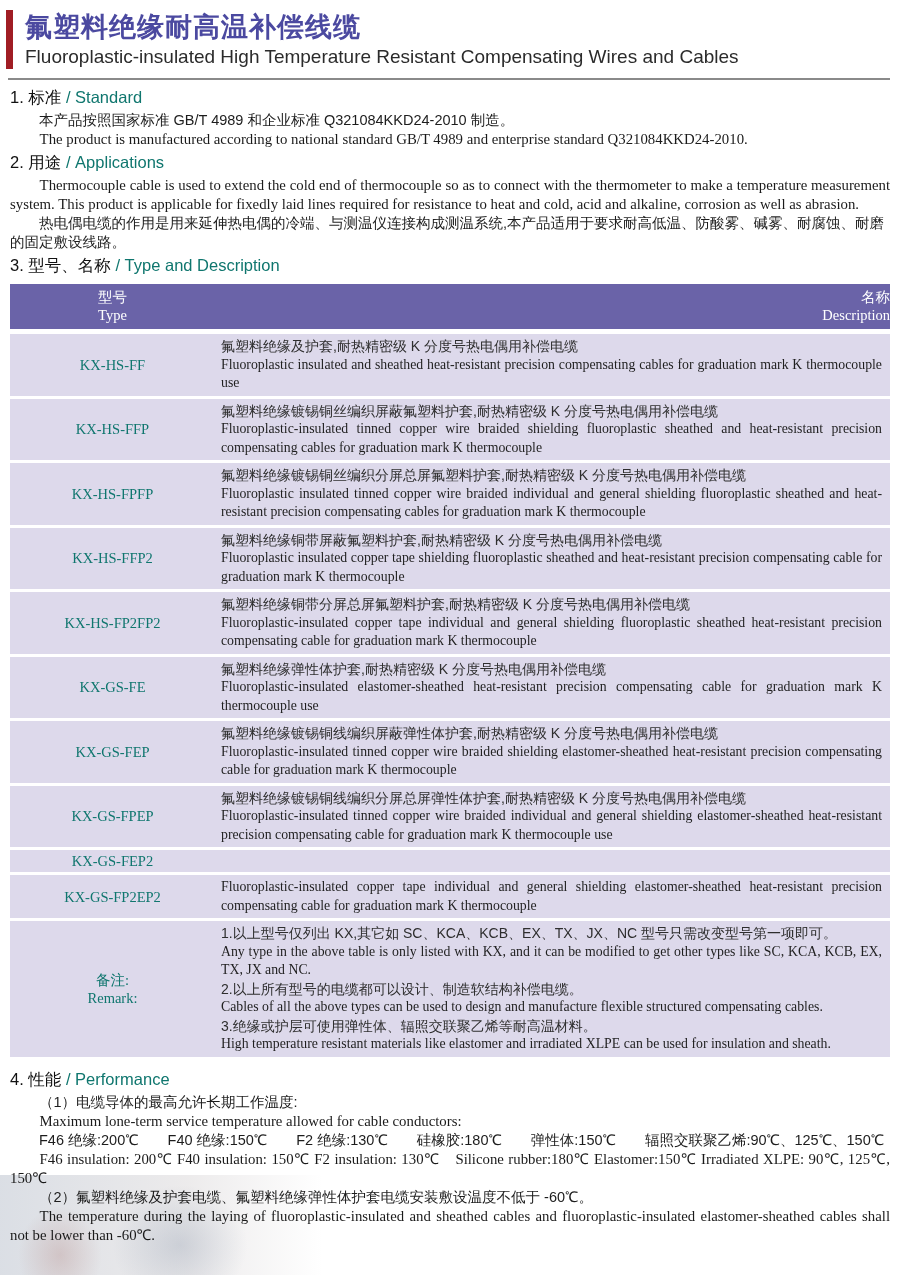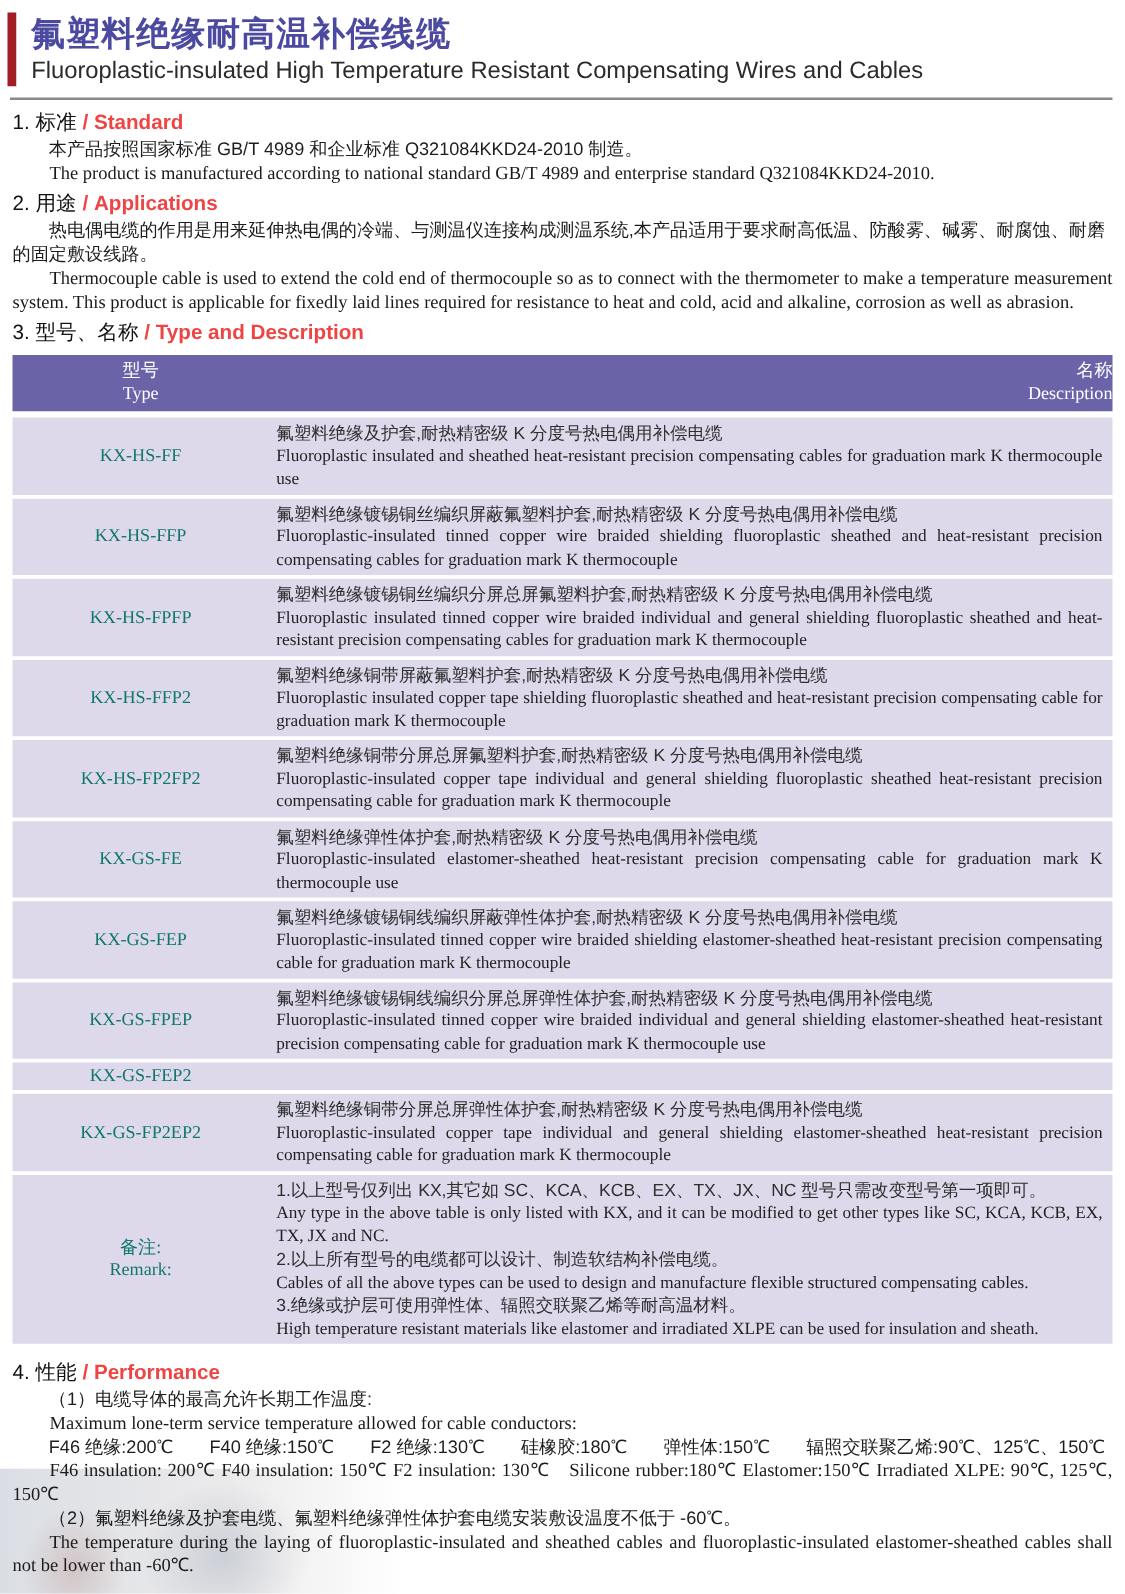--- a/index.html
+++ b/index.html
@@ -16,21 +16,21 @@
   .title-row { display:flex; align-items:stretch; }
   .red-bar { width:7px; background:#A01D24; margin-right:12px; }
   .title-block { padding-top:1px; }
   .title-zh { font-size:27px; font-weight:bold; color:#4B49A0; line-height:1.2; letter-spacing:1px; }
   .title-en { font-size:19px; font-weight:normal; color:#2b2b2b; margin-top:3px; line-height:1.2; }
   .header-rule { border:none; border-top:2px solid #8a8a8a; margin:9px 2px 7px 2px; }
 
   
   .section-heading { font-size:16.5px; margin:3px 10px 2px 10px; color:#111; }
   .section-heading .zh { font-weight:normal; }
-  .section-heading .rest { font-weight:bold; color:#ef4444; }
+  .section-heading .rest { font-weight:normal; color:#0f766e; }
   .para { margin:0 10px; font-size:14.5px; line-height:19px; text-indent:2em; color:#1d1d1d; }
   .para.en { font-family:"Liberation Serif", serif; font-size:14.8px; text-align:justify; color:#1a1a1a; }
 
   
   .type-table { margin:7px 10px 0 10px; }
   .thead { display:flex; background:#6A63A8; color:#fff; text-align:center; padding:4px 0 5px 0; }
   .th-type { width:205px; }
   .th-desc { flex:1;text-align:right; }
   .th-zh { font-size:14.5px; line-height:18px; }
   .th-en { font-family:"Liberation Serif", serif; font-size:14.5px; line-height:18px; }
@@ -77,22 +77,22 @@
 
     <div class="section-heading">
       <span class="zh">1. 标准 </span><span class="rest">/ Standard</span>
     </div>
     <p class="para">本产品按照国家标准 GB/T 4989 和企业标准 Q321084KKD24-2010 制造。</p>
     <p class="para en">The product is manufactured according to national standard GB/T 4989 and enterprise standard Q321084KKD24-2010.</p>
 
     <div class="section-heading">
       <span class="zh">2. 用途 </span><span class="rest">/ Applications</span>
     </div>
+    <p class="para en">Thermocouple cable is used to extend the cold end of thermocouple so as to connect with the thermometer to make a temperature measurement system. This product is applicable for fixedly laid lines required for resistance to heat and cold, acid and alkaline, corrosion as well as abrasion.</p>
     <p class="para">热电偶电缆的作用是用来延伸热电偶的冷端、与测温仪连接构成测温系统,本产品适用于要求耐高低温、防酸雾、碱雾、耐腐蚀、耐磨的固定敷设线路。</p>
-    <p class="para en">Thermocouple cable is used to extend the cold end of thermocouple so as to connect with the thermometer to make a temperature measurement system. This product is applicable for fixedly laid lines required for resistance to heat and cold, acid and alkaline, corrosion as well as abrasion.</p>
 
     <div class="section-heading">
       <span class="zh">3. 型号、名称 </span><span class="rest">/ Type and Description</span>
     </div>
 
     <div class="type-table">
       <div class="thead">
         <div class="th-type">
           <div class="th-zh">型号</div>
           <div class="th-en">Type</div>
@@ -158,21 +158,20 @@
           <div class="desc-zh">氟塑料绝缘镀锡铜线编织分屏总屏弹性体护套,耐热精密级 K 分度号热电偶用补偿电缆</div>
           <div class="desc-en">Fluoroplastic-insulated tinned copper wire braided individual and general shielding elastomer-sheathed heat-resistant precision compensating cable for graduation mark K thermocouple use</div>
         </div>
       </div>
       <div class="trow">
         <div class="tcell-type">KX-GS-FEP2</div>
       </div>
       <div class="trow">
         <div class="tcell-type">KX-GS-FP2EP2</div>
         <div class="tcell-desc">
-          <div class="desc-zh">氟塑料绝缘铜带分屏总屏弹性体护套,耐热精密级 K 分度号热电偶用补偿电缆</div>
           <div class="desc-en">Fluoroplastic-insulated copper tape individual and general shielding elastomer-sheathed heat-resistant precision compensating cable for graduation mark K thermocouple</div>
         </div>
       </div>
 
       <div class="trow">
         <div class="tcell-type">
           <div>备注:</div>
           <div>Remark:</div>
         </div>
         <div class="tcell-desc">

